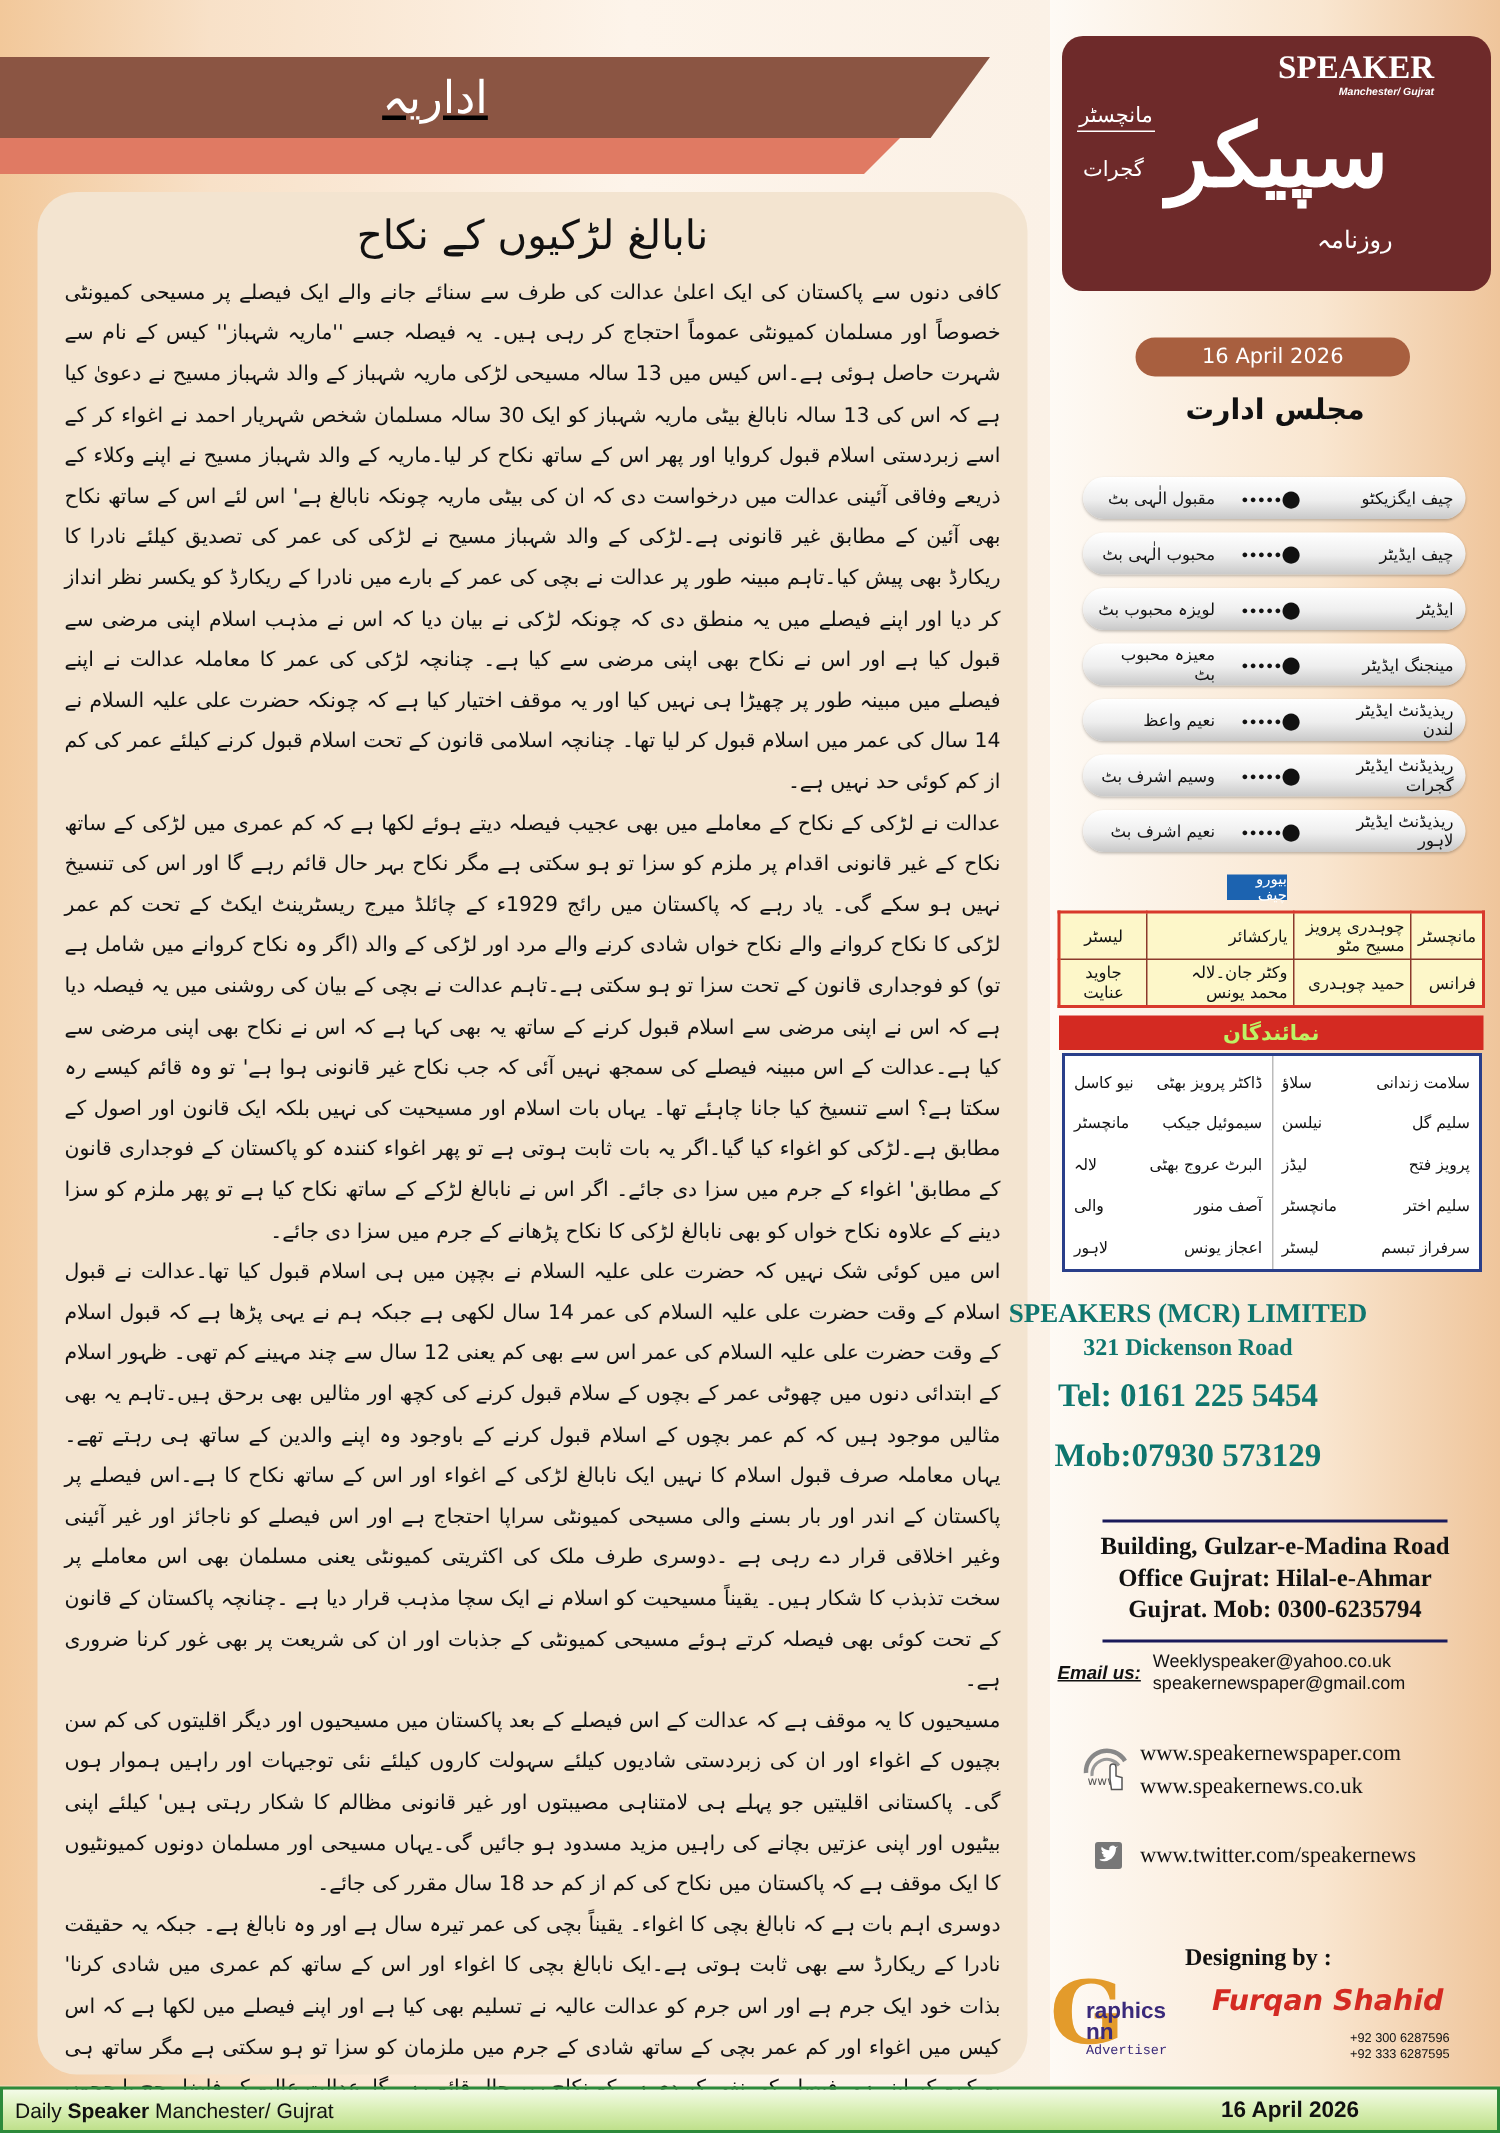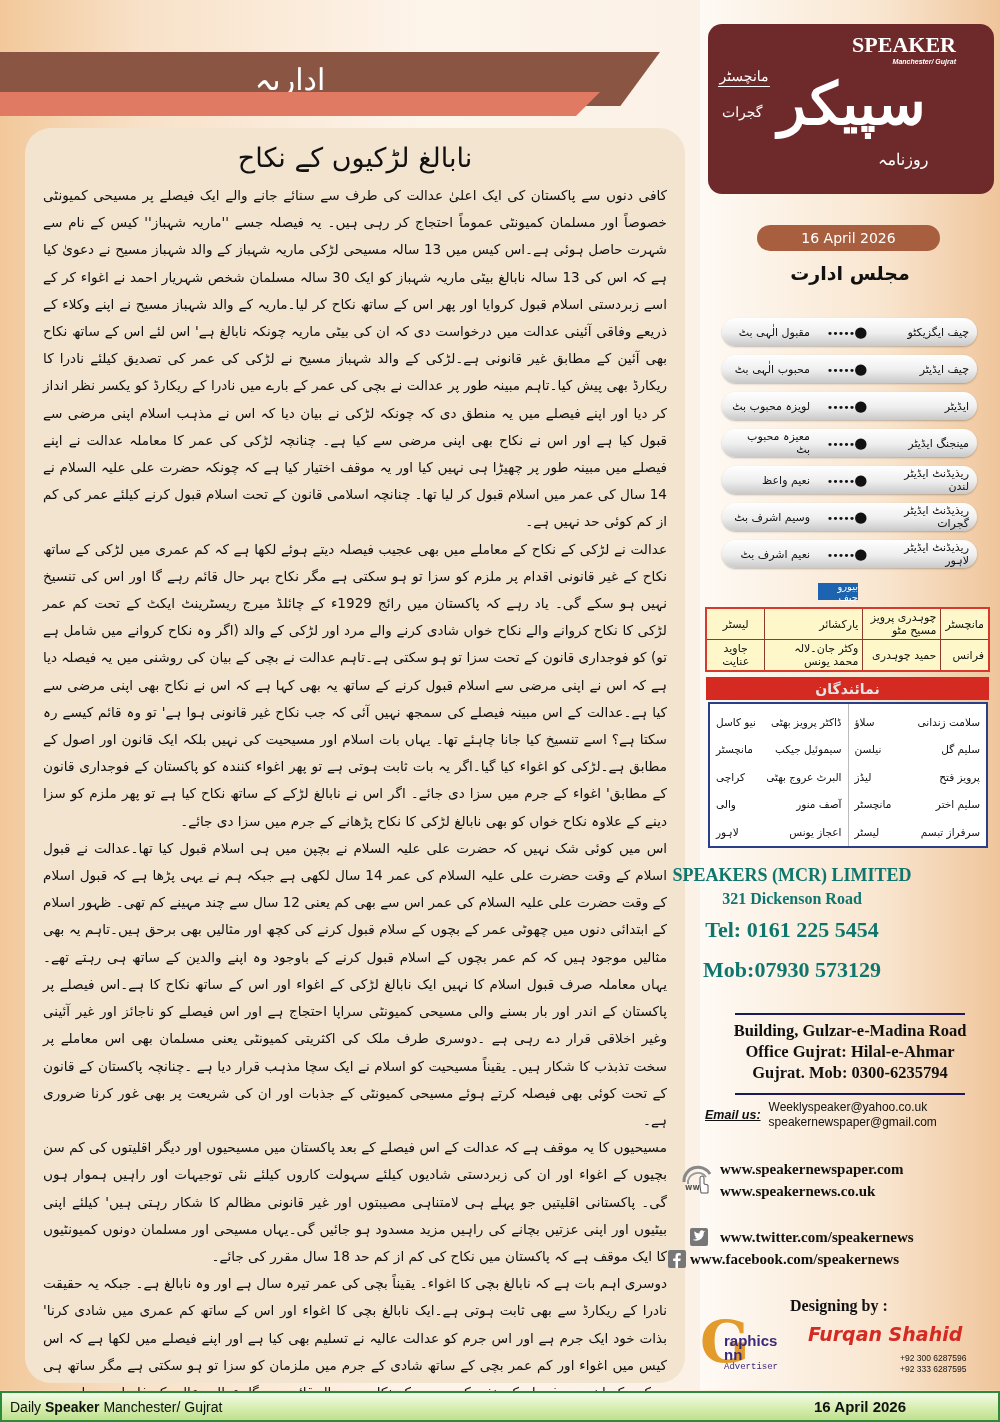--- a/index.html
+++ b/index.html
@@ -13,21 +13,21 @@
   .left-bg {
     position: absolute; left: 0; top: 0; width: 700px; height: 1390px;
     background: linear-gradient(90deg, #f2c89a 0%, #f8e1c8 20%, #fdf4ea 60%, #fbf1e6 100%);
   }
   .right-bg {
     position: absolute; left: 700px; top: 0; width: 300px; height: 1390px;
     background: linear-gradient(90deg, #fefaf5 0%, #f9e6d0 60%, #efc59b 100%);
   }
   
   .banner-main {
-    position: absolute; left: 0; top: 52px; width: 660px; height: 54px;
+    position: absolute; left: 0; top: 38px; width: 660px; height: 54px;
     background: #8b5543;
     clip-path: polygon(0 0, 100% 0, 94% 100%, 0 100%);
     display: flex; align-items: center; justify-content: center; text-decoration: underline;
   }
   .banner-title {
     color: #fff; font-size: 30px; font-family: "DejaVu Serif", serif;
     direction: rtl; padding-right: 80px;
   }
   .banner-under {
     position: absolute; left: 0; top: 92px; width: 600px; height: 24px;
@@ -117,21 +117,21 @@
     position: absolute; left: 705px; top: 607px; width: 285px; height: 64px;
     border: 2px solid #d8392c; background: #fdf7c9; border-collapse: collapse;
     direction: rtl;
   }
   .bureau-table td {
     border: 1px solid #8b3a2c; font-size: 11px; color: #111; padding: 2px 4px;
     height: 30px; text-align: right;
   }
   .reps-header {
     position: absolute; left: 706px; top: 677px; width: 283px; height: 23px;
-    background: #d42a22; color: #e5e5e5; font-size: 14px; font-weight: bold;
+    background: #d42a22; color: #bef264; font-size: 14px; font-weight: bold;
     direction: rtl; display: flex; align-items: center; justify-content: center;
   }
   .reps-box {
     position: absolute; left: 708px; top: 702px; width: 280px; height: 146px;
     border: 2px solid #2a3f8a; background: #fff;
     display: flex; direction: rtl;
   }
   .reps-col { flex: 1; padding: 4px 6px; }
   .reps-col + .reps-col { border-right: 1px solid #bbb; }
   .reps-row { display: flex; justify-content: space-between; height: 27.5px; align-items: center; font-size: 10.5px; color: #111; }
@@ -149,21 +149,21 @@
     font-family: "Liberation Serif", serif; font-weight: bold; color: #111;
     font-size: 16.5px; line-height: 21px;
   }
   .email-block {
     position: absolute; left: 705px; top: 1100px; width: 290px;
     display: flex; align-items: center; font-family: "Liberation Sans", sans-serif;
   }
   .email-label { font-style: italic; font-weight: bold; text-decoration: underline; font-size: 12.5px; color: #111; margin-right: 8px; }
   .email-list { font-size: 12px; line-height: 15px; color: #111; }
 
-  .web-block { position: absolute; left: 660px; top: 1158px; width: 300px; font-family: "Liberation Serif", serif; font-weight: bold; color: #111; }
+  .web-block { position: absolute; left: 700px; top: 1158px; width: 300px; font-family: "Liberation Serif", serif; font-weight: normal; color: #111; }
   .web-line { display: flex; align-items: center; font-size: 15px; height: 22px; }
   .icon-box { display: inline-flex; align-items: center; justify-content: center; }
 
   .design {
     position: absolute; left: 700px; top: 1297px; width: 300px;
   }
   .design-label {
     position: absolute; left: 90px; top: 0; font-family: "Liberation Serif", serif;
     font-weight: bold; font-size: 16px; color: #111;
   }
@@ -314,21 +314,21 @@
     <div class="reps-row">
         <span>ڈاکٹر پرویز بھٹی</span>
         <span>نیو کاسل</span>
       </div>
     <div class="reps-row">
         <span>سیموئیل جیکب</span>
         <span>مانچسٹر</span>
       </div>
     <div class="reps-row">
         <span>البرٹ عروج بھٹی</span>
-        <span>کراچی</span>
+        <span>لالہ</span>
       </div>
     <div class="reps-row">
         <span>آصف منور</span>
         <span>والی</span>
       </div>
     <div class="reps-row">
         <span>اعجاز یونس</span>
         <span>لاہور</span>
       </div>
   </div>
@@ -374,29 +374,20 @@
   </div>
   <div class="web-line" style="padding-left:30px; margin-top:24px;">
     <span class="icon-box" style="margin-right:12px;">
       <svg width="18" height="18" viewBox="0 0 18 18">
           <rect width="18" height="18" rx="2" fill="#777"></rect>
           <path d="M3 12 q4 2 8 -1 q3 -3 3 -7 l1.5 -1 l-2 0.3 q-1 -1.5 -3 -0.6 q-1.5 1 -1 2.8 q-3 0 -5 -2.3 q-1 2 1 3.5 l-1.2 -0.2 q0.3 1.8 2 2.3 l-1.2 0.1 q0.6 1.5 2.3 1.6 q-1.5 1.3 -4 1 z" fill="#fff"></path>
         </svg>
     </span>
     <span>www.twitter.com/speakernews</span>
   </div>
-  <div class="web-line" style="padding-left:8px;">
-    <span class="icon-box" style="margin-right:4px;">
-      <svg width="18" height="18" viewBox="0 0 18 18">
-          <rect width="18" height="18" rx="2" fill="#777"></rect>
-          <path d="M10 18 v-7 h2.3 l0.4 -2.6 h-2.7 v-1.7 q0 -1.1 1.2 -1.1 h1.6 v-2.3 q-1 -0.2 -2.3 -0.2 q-3 0 -3 3.1 v2.2 h-2.4 v2.6 h2.4 v7 z" fill="#fff"></path>
-        </svg>
-    </span>
-    <span>www.facebook.com/speakernews</span>
-  </div>
 </div>
 
 <div class="design">
   <div class="design-label">Designing by :</div>
   <div class="logo-g">G</div>
   <div class="logo-text">
     <div class="l1">raphics</div>
     <div class="l2">nn</div>
     <div class="l3">Advertiser</div>
   </div>

